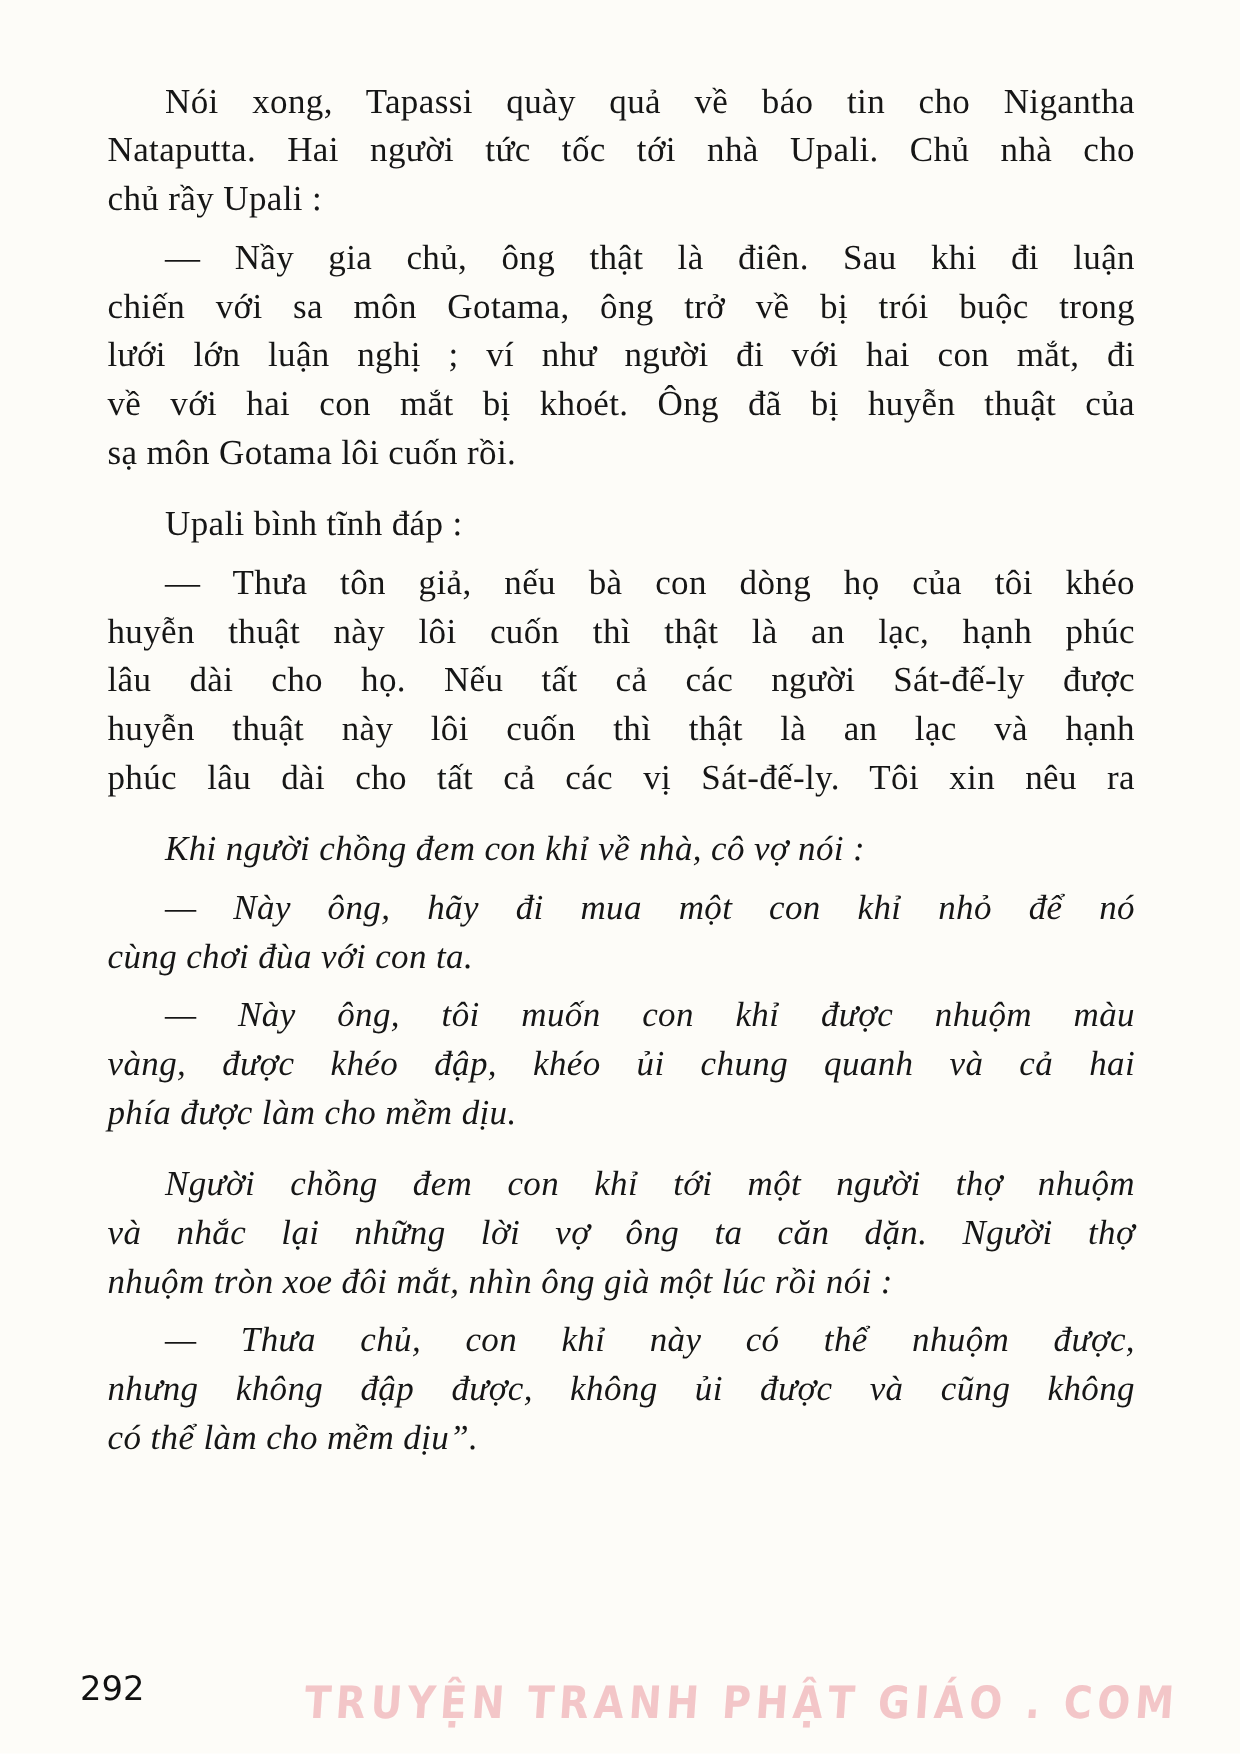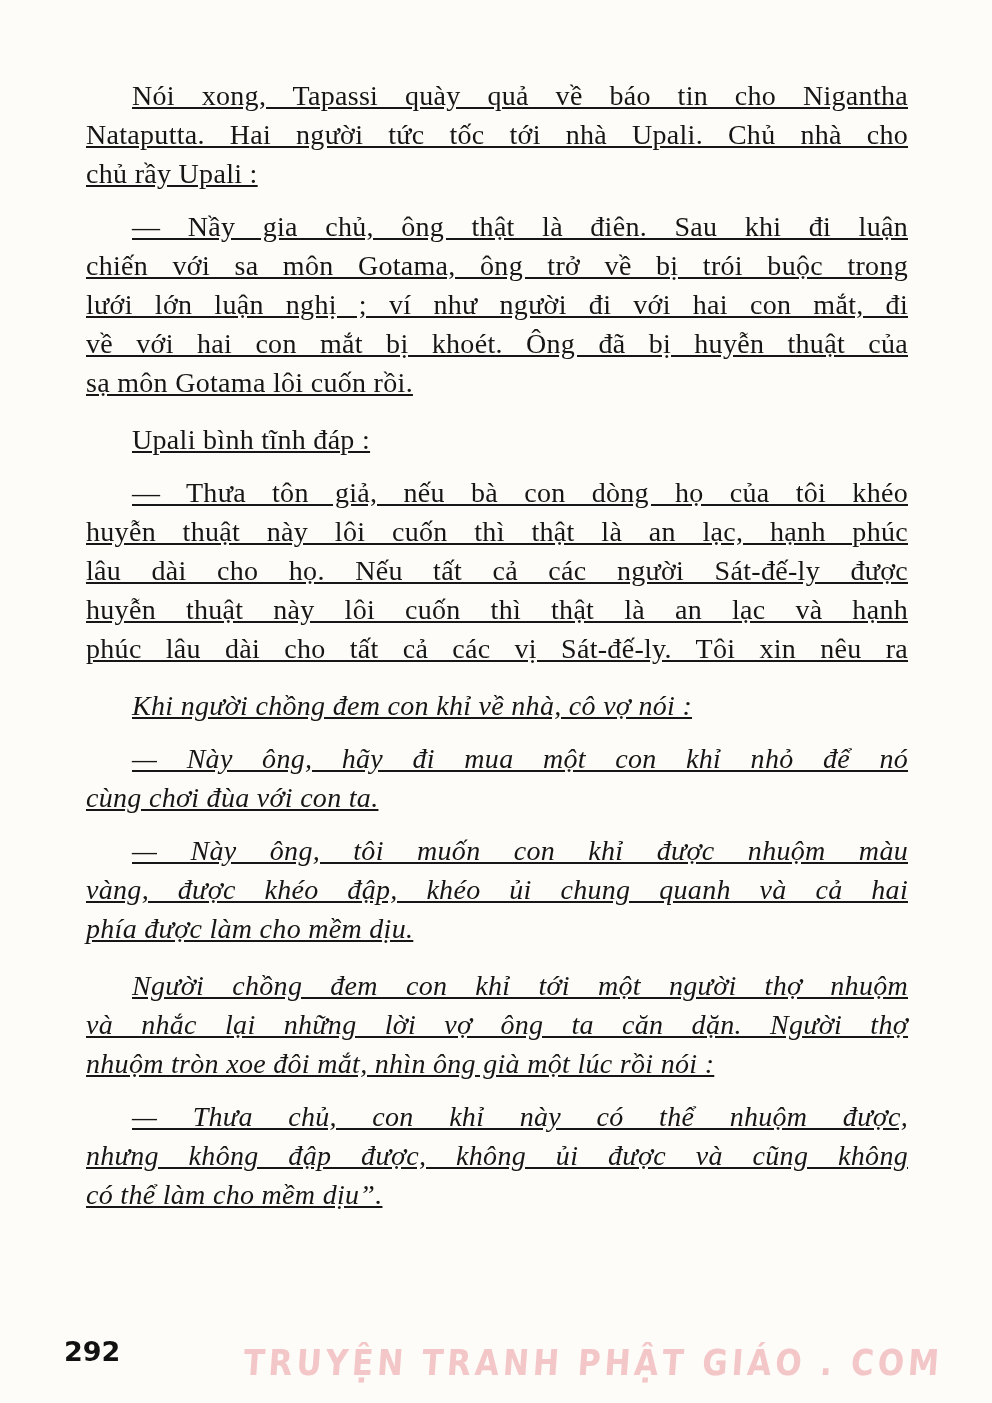--- a/index.html
+++ b/index.html
@@ -16,22 +16,21 @@
     font-family: "Liberation Serif", "DejaVu Serif", serif;
     color: #161616;
   }
   .text-block {
     position: absolute;
     left: 86px;
     top: 62px;
     width: 822px;
   }
   .para {
-    margin: 14px 0 8px 0;
-    text-decoration: underline;
+    margin: 0 0 8px 0;
   }
   .para.gap-before {
     margin-top: 18px;
   }
   .line {
     font-size: 28px;
     line-height: 39px;
     white-space: normal;
     text-align: justify;
     text-align-last: justify;
@@ -53,21 +52,21 @@
     left: 0;
     top: 1330px;
     width: 992px;
     height: 60px;
   }
   .page-number {
     position: absolute;
     left: 64px;
     top: 6px;
     font-family: "DejaVu Sans", sans-serif;
-    font-weight: 700;
+    font-weight: 400;
     font-size: 27px;
     color: #111111;
   }
   .watermark {
     position: absolute;
     left: 245px;
     top: 12px;
     width: 690px;
     font-family: "DejaVu Sans", sans-serif;
     font-weight: 800;

